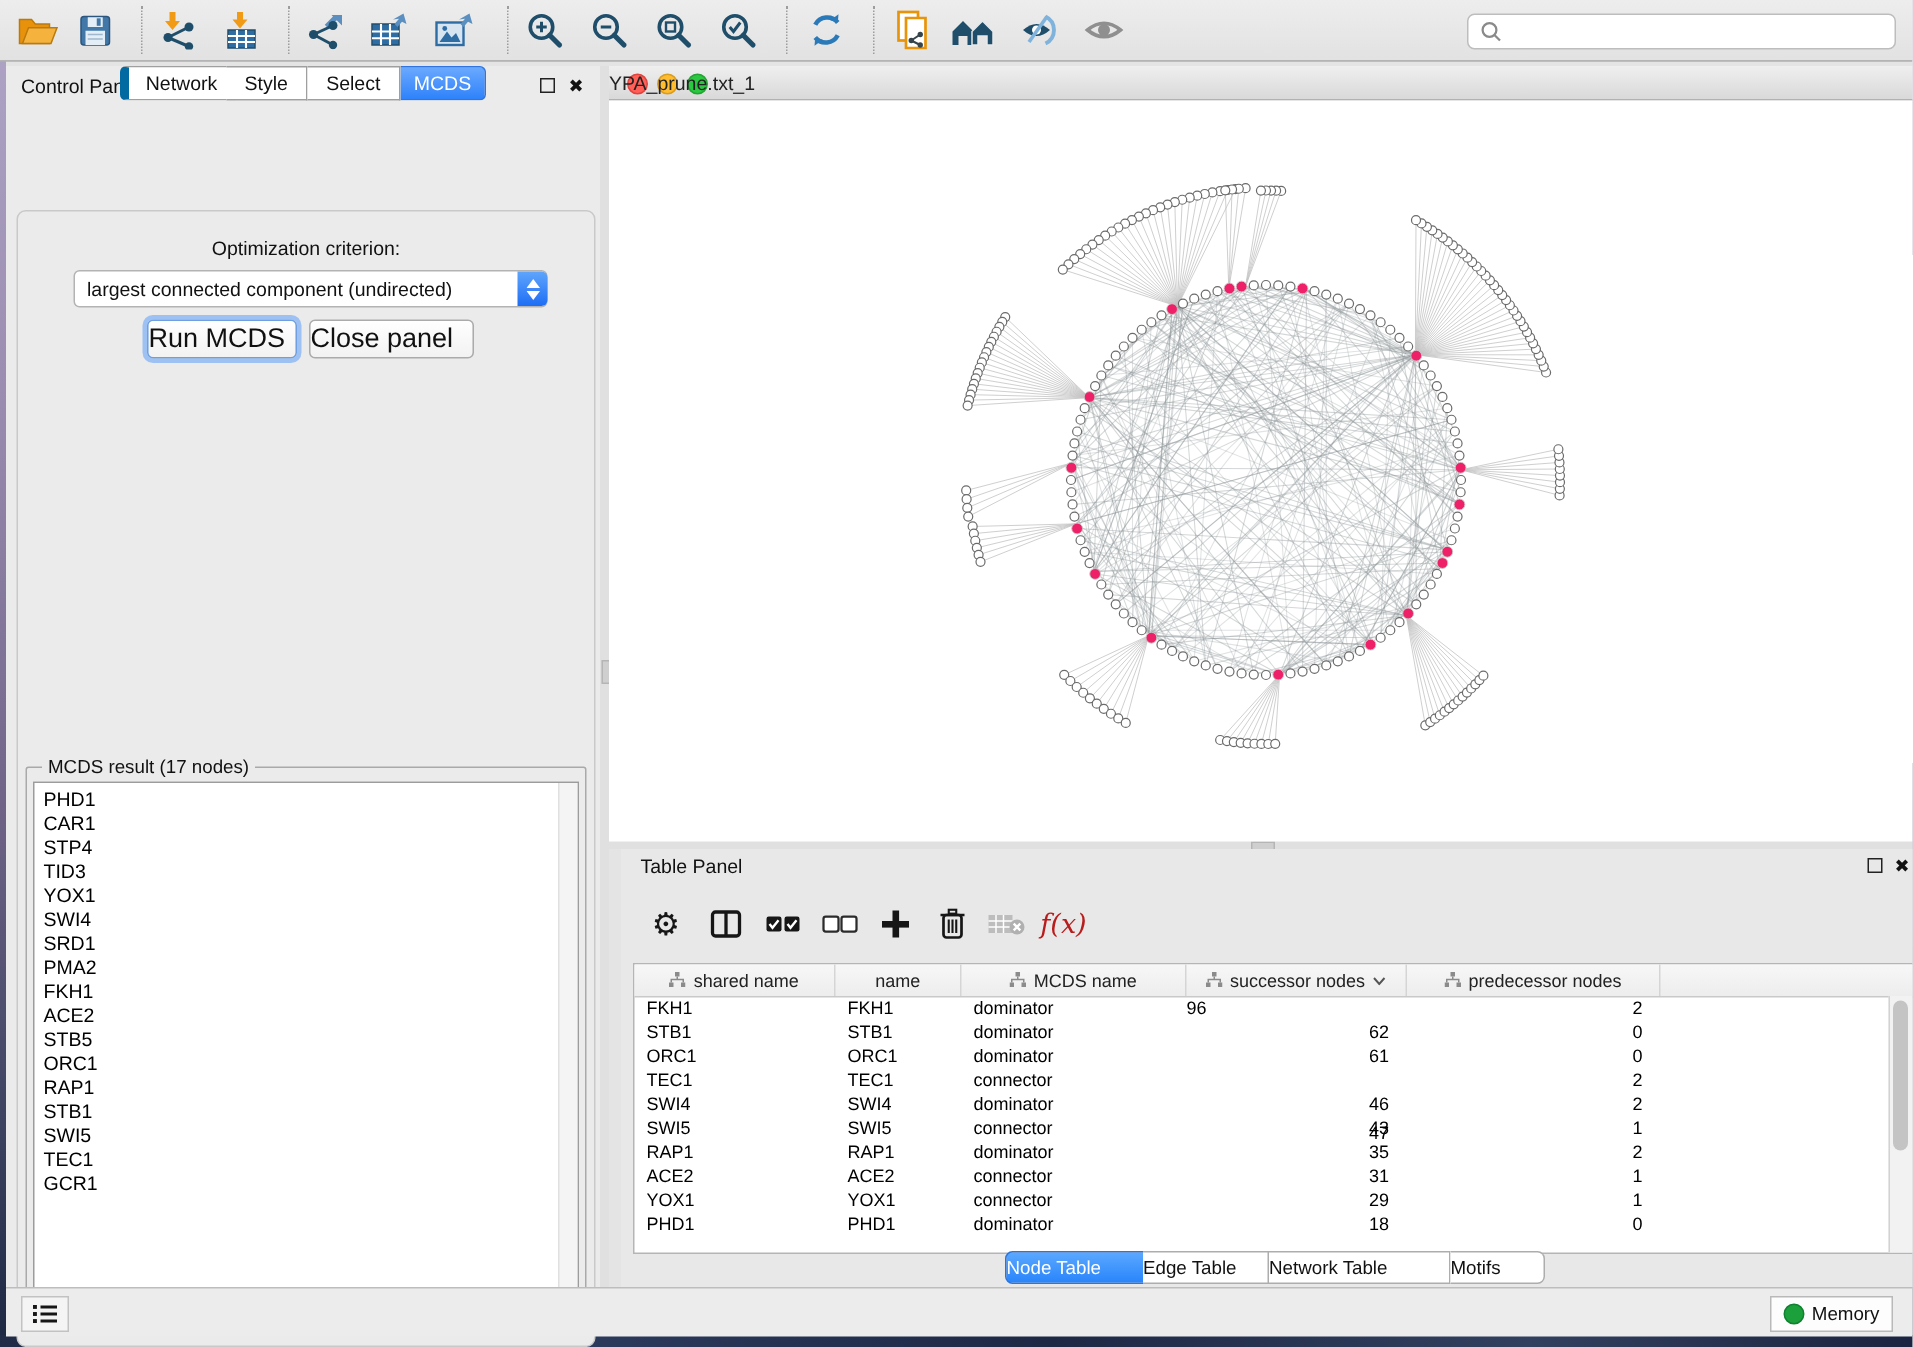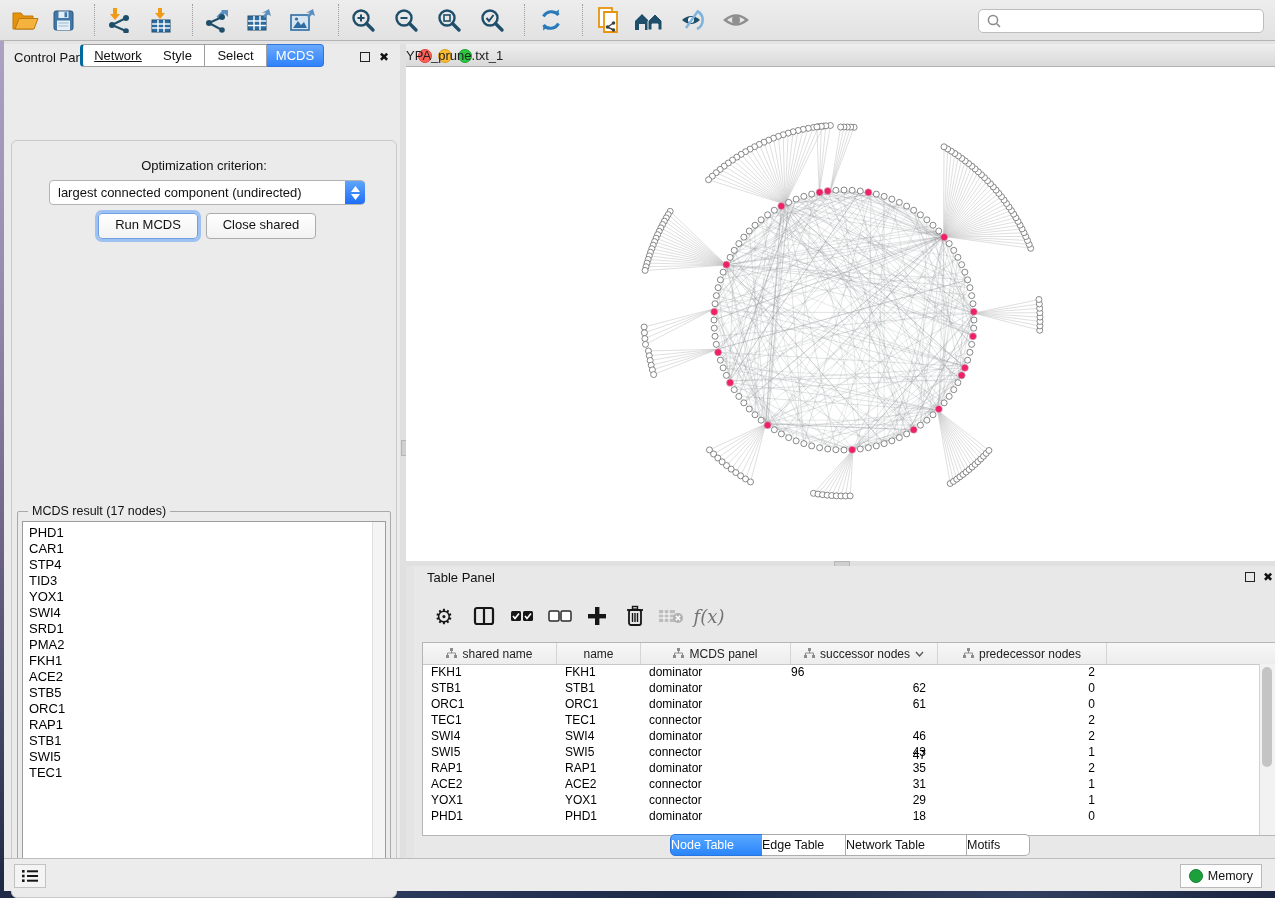--- a/index.html
+++ b/index.html
@@ -23,31 +23,31 @@
   
   #app-main{left:4px;top:41px;width:1271px;height:817px;background:#e4e4e4;}
   
   #control-panel{left:4px;top:44px;width:396px;height:814px;background:#ebebeb;}
   .panel-title{font-size:13px;color:#111;}
   .win-btn{position:absolute;top:7px;width:12px;height:12px;display:flex;align-items:center;justify-content:center;}
   .float-square{width:8px;height:8px;border:1.5px solid #222;}
   .close-x{font-size:12px;font-weight:bold;color:#111;line-height:1;}
   .cp-tab{position:absolute;top:0;height:21px;line-height:21px;text-align:center;font-size:13px;
     background:#fff;border:1px solid #9f9f9f;border-left:none;color:#111;}
-  .cp-tab.first{border-left:3px solid #0369a1;border-radius:4px 0 0 4px;text-decoration:underline;}
+  .cp-tab.first{border-left:6px solid #0369a1;border-radius:4px 0 0 4px;}
   .cp-tab.active{background:linear-gradient(#6aa9fe,#2f82fb);color:#fff;border-color:#2f74e0;border-radius:0 4px 4px 0;}
   #cp-content{left:7px;top:96px;width:384px;height:756px;background:#ebebeb;border:1px solid #c9c9c9;border-radius:6px;}
   #opt-label{width:100%;text-align:center;top:17px;font-size:13px;color:#111;}
   #opt-select{left:37px;top:39px;width:314px;height:23px;background:#fff;border:1px solid #b3b3b3;border-radius:4px;
     display:flex;align-items:center;}
   #opt-select .sel-text{flex:1;font-size:13px;padding-left:8px;color:#111;white-space:nowrap;overflow:hidden;}
   #opt-stepper{width:20px;height:23px;margin-right:-1px;border-radius:0 4px 4px 0;
     background:linear-gradient(#5fa5fc,#1e6ef5);display:flex;flex-direction:column;align-items:center;justify-content:center;gap:2px;}
   .push-btn{position:absolute;top:72px;height:24px;background:linear-gradient(#ffffff,#f2f2f2);
-    border:1px solid #ababab;border-radius:4px;font-size:13px;color:#111;text-align:center;line-height:22px;}
+    border:1px solid #ababab;border-radius:4px;font-size:18px;color:#111;line-height:22px;}
   #run-mcds{left:86px;width:98px;box-shadow:0 0 0 3px rgba(92,158,250,.55);border-color:#6f9fe0;}
   #close-panel{left:194px;width:108px;}
   #mcds-group{left:5px;top:370px;width:372px;height:372px;border:1px solid #a9a9a9;border-radius:2px;}
   #mcds-legend{position:absolute;left:10px;top:-8px;background:#ebebeb;padding:0 4px;font-size:12.5px;color:#111;}
   #mcds-list{position:absolute;left:4px;top:9px;right:4px;bottom:4px;background:#fff;border:1px solid #9c9c9c;overflow:hidden;}
   #mcds-list ul{margin:0;padding:3px 0 0 6px;list-style:none;font-size:13px;line-height:16px;color:#000;}
   #mcds-scroll{position:absolute;right:0;top:0;bottom:0;width:12px;background:#f4f4f4;border-left:1px solid #e0e0e0;}
   
   #v-splitter{left:400px;top:44px;width:6px;height:814px;background:#e0e0e0;}
   #v-handle{left:1px;top:396px;width:4px;height:14px;background:#cfcfcf;border:1px solid #b5b5b5;position:absolute;}
@@ -260,21 +260,21 @@
       <span id="opt-stepper">
         <svg width="9" height="6" viewBox="0 0 9 6">
             <path d="M4.5 0 L9 6 L0 6 Z" fill="#fff"></path>
           </svg>
         <svg width="9" height="6" viewBox="0 0 9 6">
             <path d="M4.5 6 L9 0 L0 0 Z" fill="#fff"></path>
           </svg>
       </span>
     </div>
     <div id="run-mcds" class="push-btn">Run MCDS</div>
-    <div id="close-panel" class="push-btn">Close shared</div>
+    <div id="close-panel" class="push-btn">Close panel</div>
 
     <div id="mcds-group" class="abs">
       <div id="mcds-legend">MCDS result (17 nodes)</div>
       <div id="mcds-list">
         <ul id="mcds-ul">
             <li>PHD1</li>
             <li>CAR1</li>
             <li>STP4</li>
             <li>TID3</li>
             <li>YOX1</li>
@@ -282,20 +282,21 @@
             <li>SRD1</li>
             <li>PMA2</li>
             <li>FKH1</li>
             <li>ACE2</li>
             <li>STB5</li>
             <li>ORC1</li>
             <li>RAP1</li>
             <li>STB1</li>
             <li>SWI5</li>
             <li>TEC1</li>
+            <li>GCR1</li>
           </ul>
         <div id="mcds-scroll"></div>
       </div>
     </div>
   </div>
 </div>
 
 <div id="v-splitter" class="abs">
     <div id="v-handle"></div>
   </div>
@@ -1019,21 +1020,21 @@
       <rect x="1" y="2" width="16" height="12" fill="#bdbdbd"></rect>
       <line x1="1" y1="6" x2="17" y2="6" stroke="#fff" stroke-width="1"></line>
       <line x1="1" y1="10" x2="17" y2="10" stroke="#fff" stroke-width="1"></line>
       <line x1="6" y1="2" x2="6" y2="14" stroke="#fff" stroke-width="1"></line>
       <line x1="11" y1="2" x2="11" y2="14" stroke="#fff" stroke-width="1"></line>
       <circle cx="20" cy="10" r="5" fill="#b0b0b0"></circle>
       <path d="M17.8 7.8 L22.2 12.2 M22.2 7.8 L17.8 12.2" stroke="#fff" stroke-width="1.6"></path>
     </svg>
   </div>
   <div class="tp-tool" style="left:280px">
-    <span style="font:italic 18px 'DejaVu Serif',serif;color:#737373">f(x)</span>
+    <span style="font:italic 18px 'DejaVu Serif',serif;color:#b91c1c">f(x)</span>
   </div>
 
   <div id="node-table">
     <div id="nt-header">
         <div class="hcell" style="width: 134px;">
           <svg width="11" height="11" viewBox="0 0 11 11">
             <rect x="4" y="0" width="3" height="3" fill="#8b8b8b"></rect>
             <rect x="0" y="7" width="3" height="3" fill="#8b8b8b"></rect>
             <rect x="8" y="7" width="3" height="3" fill="#8b8b8b"></rect>
             <path d="M5.5 3 V5 M1.5 7 V5 H9.5 V7" fill="none" stroke="#8b8b8b"></path>
@@ -1043,21 +1044,21 @@
         <div class="hcell" style="width: 84px;">
           <span>name</span>
         </div>
         <div class="hcell" style="width: 150px;">
           <svg width="11" height="11" viewBox="0 0 11 11">
             <rect x="4" y="0" width="3" height="3" fill="#8b8b8b"></rect>
             <rect x="0" y="7" width="3" height="3" fill="#8b8b8b"></rect>
             <rect x="8" y="7" width="3" height="3" fill="#8b8b8b"></rect>
             <path d="M5.5 3 V5 M1.5 7 V5 H9.5 V7" fill="none" stroke="#8b8b8b"></path>
           </svg>
-          <span>MCDS panel</span>
+          <span>MCDS name</span>
         </div>
         <div class="hcell" style="width: 147px;">
           <svg width="11" height="11" viewBox="0 0 11 11">
             <rect x="4" y="0" width="3" height="3" fill="#8b8b8b"></rect>
             <rect x="0" y="7" width="3" height="3" fill="#8b8b8b"></rect>
             <rect x="8" y="7" width="3" height="3" fill="#8b8b8b"></rect>
             <path d="M5.5 3 V5 M1.5 7 V5 H9.5 V7" fill="none" stroke="#8b8b8b"></path>
           </svg>
           <span>successor nodes</span>
           <svg width="9" height="6" viewBox="0 0 9 6">

